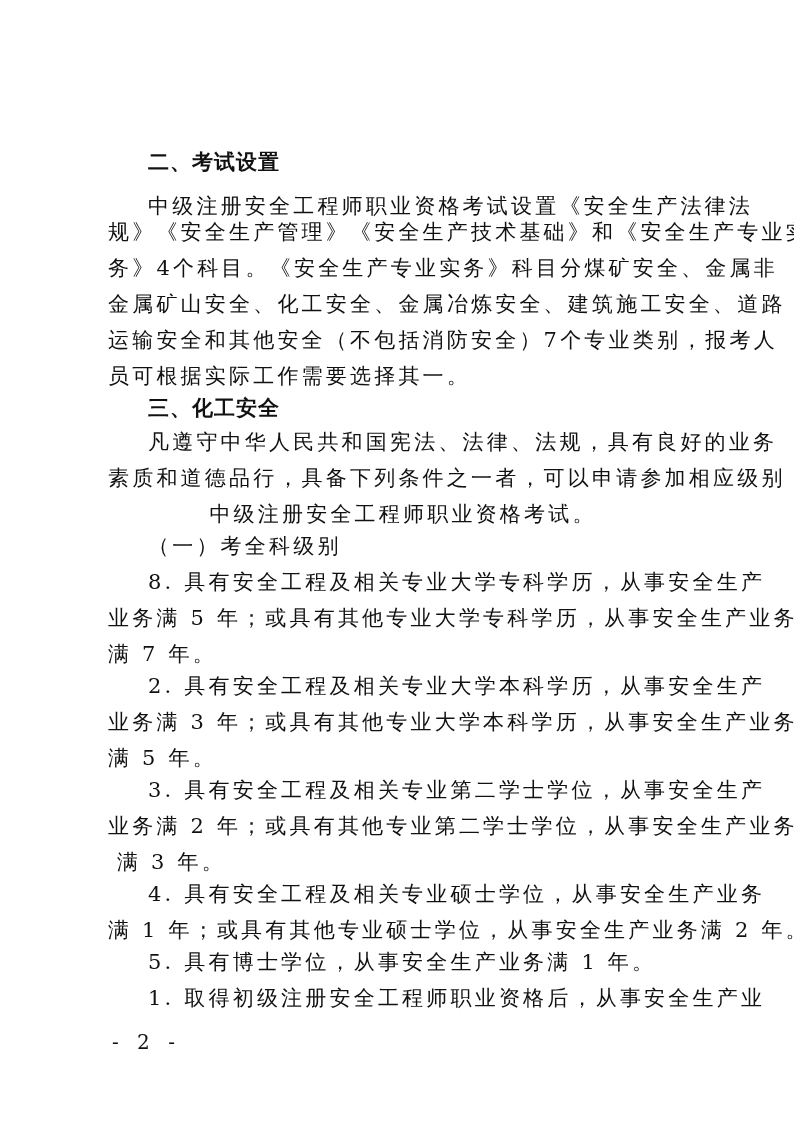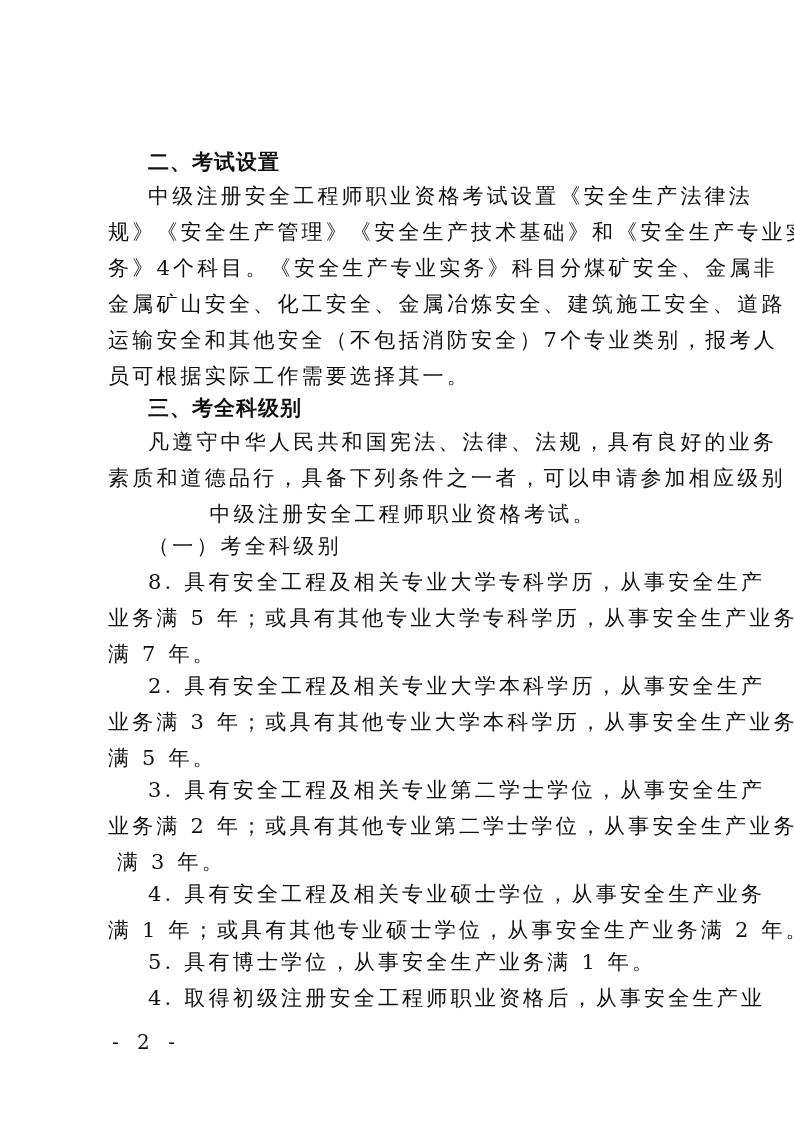--- a/index.html
+++ b/index.html
@@ -11,39 +11,39 @@
   .indent { left: 148px; width: 550px; }
   .heading { font-family: "DejaVu Sans", "Liberation Sans", sans-serif; font-weight: bold; letter-spacing: 1px; }
   .footer { position: absolute; left: 112px; top: 1030px; font-size: 20px; letter-spacing: 6px; }
 </style>
 </head>
 <body>
 
 <div class="page">
   <div id="lines">
       <div class="line indent heading" style="top: 144px;">二、考试设置</div>
-      <div class="line indent" style="top: 178px;">中级注册安全工程师职业资格考试设置《安全生产法律法</div>
+      <div class="line indent" style="top: 188px;">中级注册安全工程师职业资格考试设置《安全生产法律法</div>
       <div class="line" style="top: 214px;">规》《安全生产管理》《安全生产技术基础》和《安全生产专业实</div>
       <div class="line" style="top: 250px;">务》4个科目。《安全生产专业实务》科目分煤矿安全、金属非</div>
       <div class="line" style="top: 286px;">金属矿山安全、化工安全、金属冶炼安全、建筑施工安全、道路</div>
       <div class="line" style="top: 322px;">运输安全和其他安全（不包括消防安全）7个专业类别，报考人</div>
       <div class="line" style="top: 358px;">员可根据实际工作需要选择其一。</div>
-      <div class="line indent heading" style="top: 390px;">三、考全科级别</div>
+      <div class="line indent heading" style="top: 390px;">三、化工安全</div>
       <div class="line indent" style="top: 424px; text-align: right;">凡遵守中华人民共和国宪法、法律、法规，具有良好的业务</div>
       <div class="line" style="top: 460px;">素质和道德品行，具备下列条件之一者，可以申请参加相应级别</div>
       <div class="line" style="top: 496px; text-align: center;">中级注册安全工程师职业资格考试。</div>
       <div class="line indent" style="top: 528px;">（一）考全科级别</div>
       <div class="line indent" style="top: 564px;">8. 具有安全工程及相关专业大学专科学历，从事安全生产</div>
       <div class="line" style="top: 600px;">业务满 5 年；或具有其他专业大学专科学历，从事安全生产业务</div>
       <div class="line" style="top: 636px;">满 7 年。</div>
       <div class="line indent" style="top: 668px;">2. 具有安全工程及相关专业大学本科学历，从事安全生产</div>
       <div class="line" style="top: 704px;">业务满 3 年；或具有其他专业大学本科学历，从事安全生产业务</div>
       <div class="line" style="top: 740px;">满 5 年。</div>
       <div class="line indent" style="top: 772px;">3. 具有安全工程及相关专业第二学士学位，从事安全生产</div>
       <div class="line" style="top: 808px;">业务满 2 年；或具有其他专业第二学士学位，从事安全生产业务</div>
       <div class="line" style="top: 844px; margin-left: 9px;">满 3 年。</div>
       <div class="line indent" style="top: 876px;">4. 具有安全工程及相关专业硕士学位，从事安全生产业务</div>
       <div class="line" style="top: 912px;">满 1 年；或具有其他专业硕士学位，从事安全生产业务满 2 年。</div>
       <div class="line indent" style="top: 944px;">5. 具有博士学位，从事安全生产业务满 1 年。</div>
-      <div class="line indent" style="top: 980px;">4. 取得初级注册安全工程师职业资格后，从事安全生产业</div>
+      <div class="line indent" style="top: 980px;">1. 取得初级注册安全工程师职业资格后，从事安全生产业</div>
     </div>
   <div class="footer">- 2 -</div>
 </div>
 
 </body></html>

